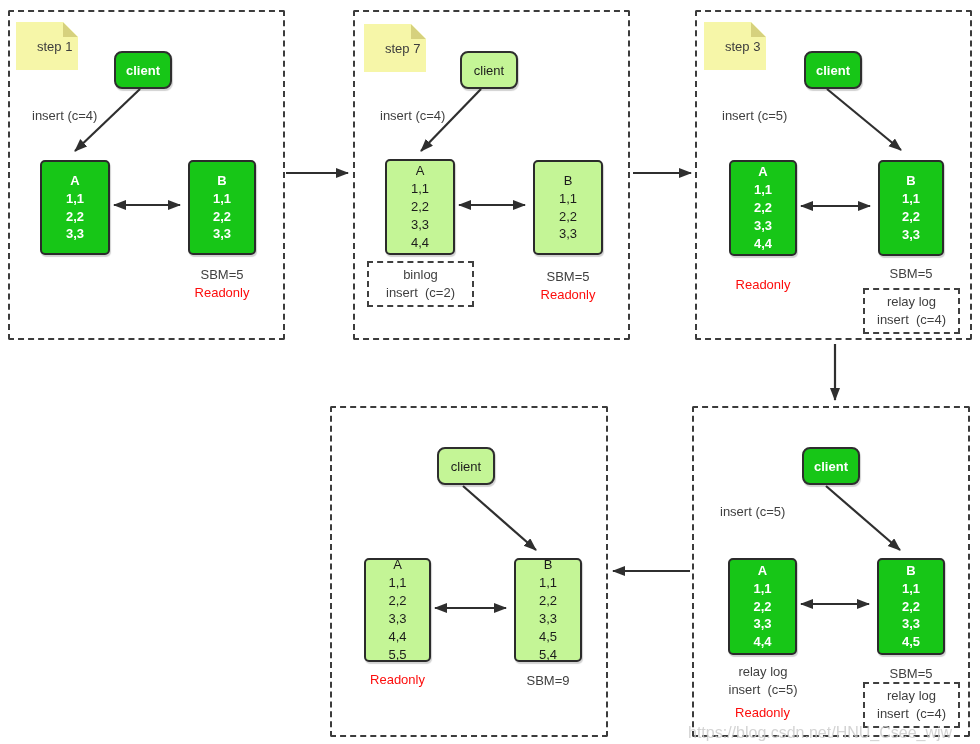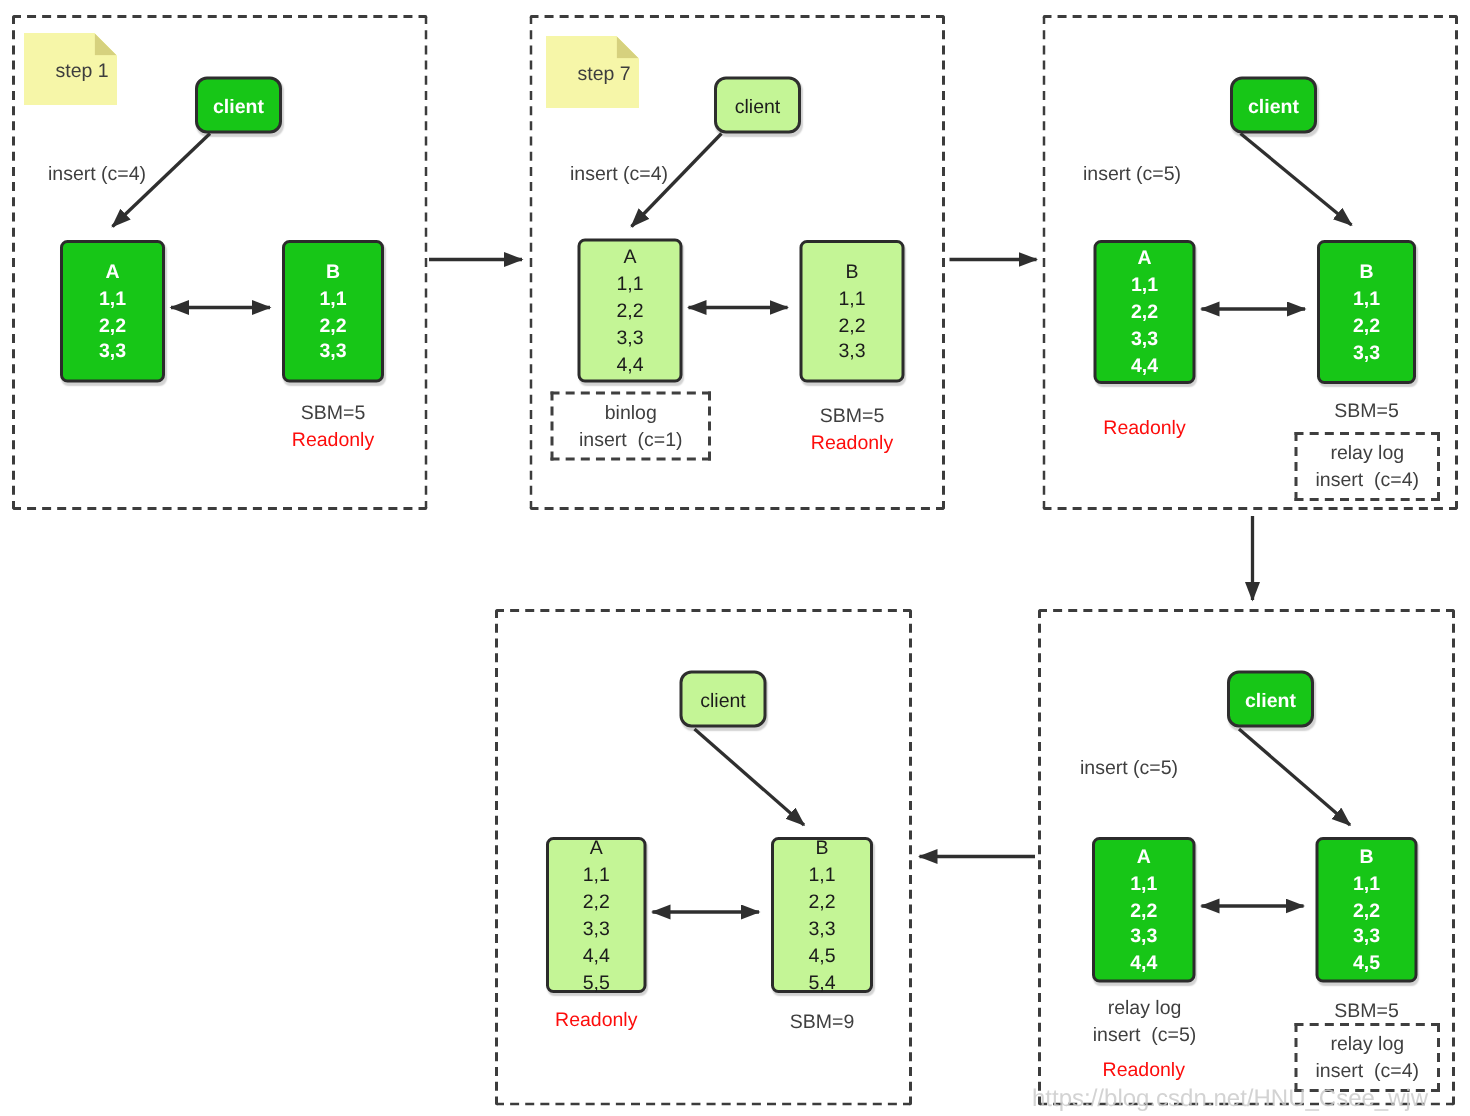--- a/index.html
+++ b/index.html
@@ -19,21 +19,21 @@
     font-size:13px; color:#3d3d3d;
   }
   .note::after {
     content:""; position:absolute; top:0; right:0; width:15px; height:15px;
     background:#d6d17e; clip-path:polygon(0 0, 100% 100%, 0 100%);
   }
   .client {
     position:absolute; width:58px; height:38px; border:2px solid #2e2e2e;
     border-radius:8px; background:#17c617; color:#ffffff; font-weight:bold;
     display:flex; align-items:center; justify-content:center; font-size:13px;
-    box-sizing:border-box; box-shadow:1px 2px 1px rgba(0,0,0,0.18);margin-left:16px;
+    box-sizing:border-box; box-shadow:1px 2px 1px rgba(0,0,0,0.18);
   }
   .client.lite { background:#c4f596; color:#1c1c1c; font-weight:normal; }
   .node {
     position:absolute; border:2px solid #2b2b2b; border-radius:5px;
     background:#17c617; color:#ffffff; font-weight:bold;
     display:flex; align-items:center; justify-content:center;
     white-space:pre; text-align:center; line-height:1.38; font-size:13px;
     box-sizing:border-box; box-shadow:1px 2px 1px rgba(0,0,0,0.18);
   }
   .node.lite { background:#c4f596; color:#1c1c1c; font-weight:normal; }
@@ -87,26 +87,29 @@
     <div class="node lite" style="left:30px;top:147px;width:70px;height:96px">A
 1,1
 2,2
 3,3
 4,4</div>
     <div class="node lite" style="left:178px;top:148px;width:70px;height:95px">B
 1,1
 2,2
 3,3</div>
     <div class="dashbox" style="left:12px;top:249px;width:107px;height:46px">binlog
-insert  (c=1)</div>
+insert  (c=2)</div>
     <div class="lbl center" style="left:178px;top:256px;width:70px">SBM=5</div>
     <div class="lbl center red" style="left:178px;top:274px;width:70px">Readonly</div>
   </div>
 
   <div class="panel" style="left:695px;top:10px;width:277px;height:330px">
+    <div class="note" style="left:7px;top:10px">
+        <span>step 3</span>
+      </div>
     <div class="client" style="left:107px;top:39px">client</div>
     <div class="lbl" style="left:25px;top:96px">insert (c=5)</div>
     <div class="node" style="left:32px;top:148px;width:68px;height:96px">A
 1,1
 2,2
 3,3
 4,4</div>
     <div class="node" style="left:181px;top:148px;width:66px;height:96px">B
 1,1
 2,2

